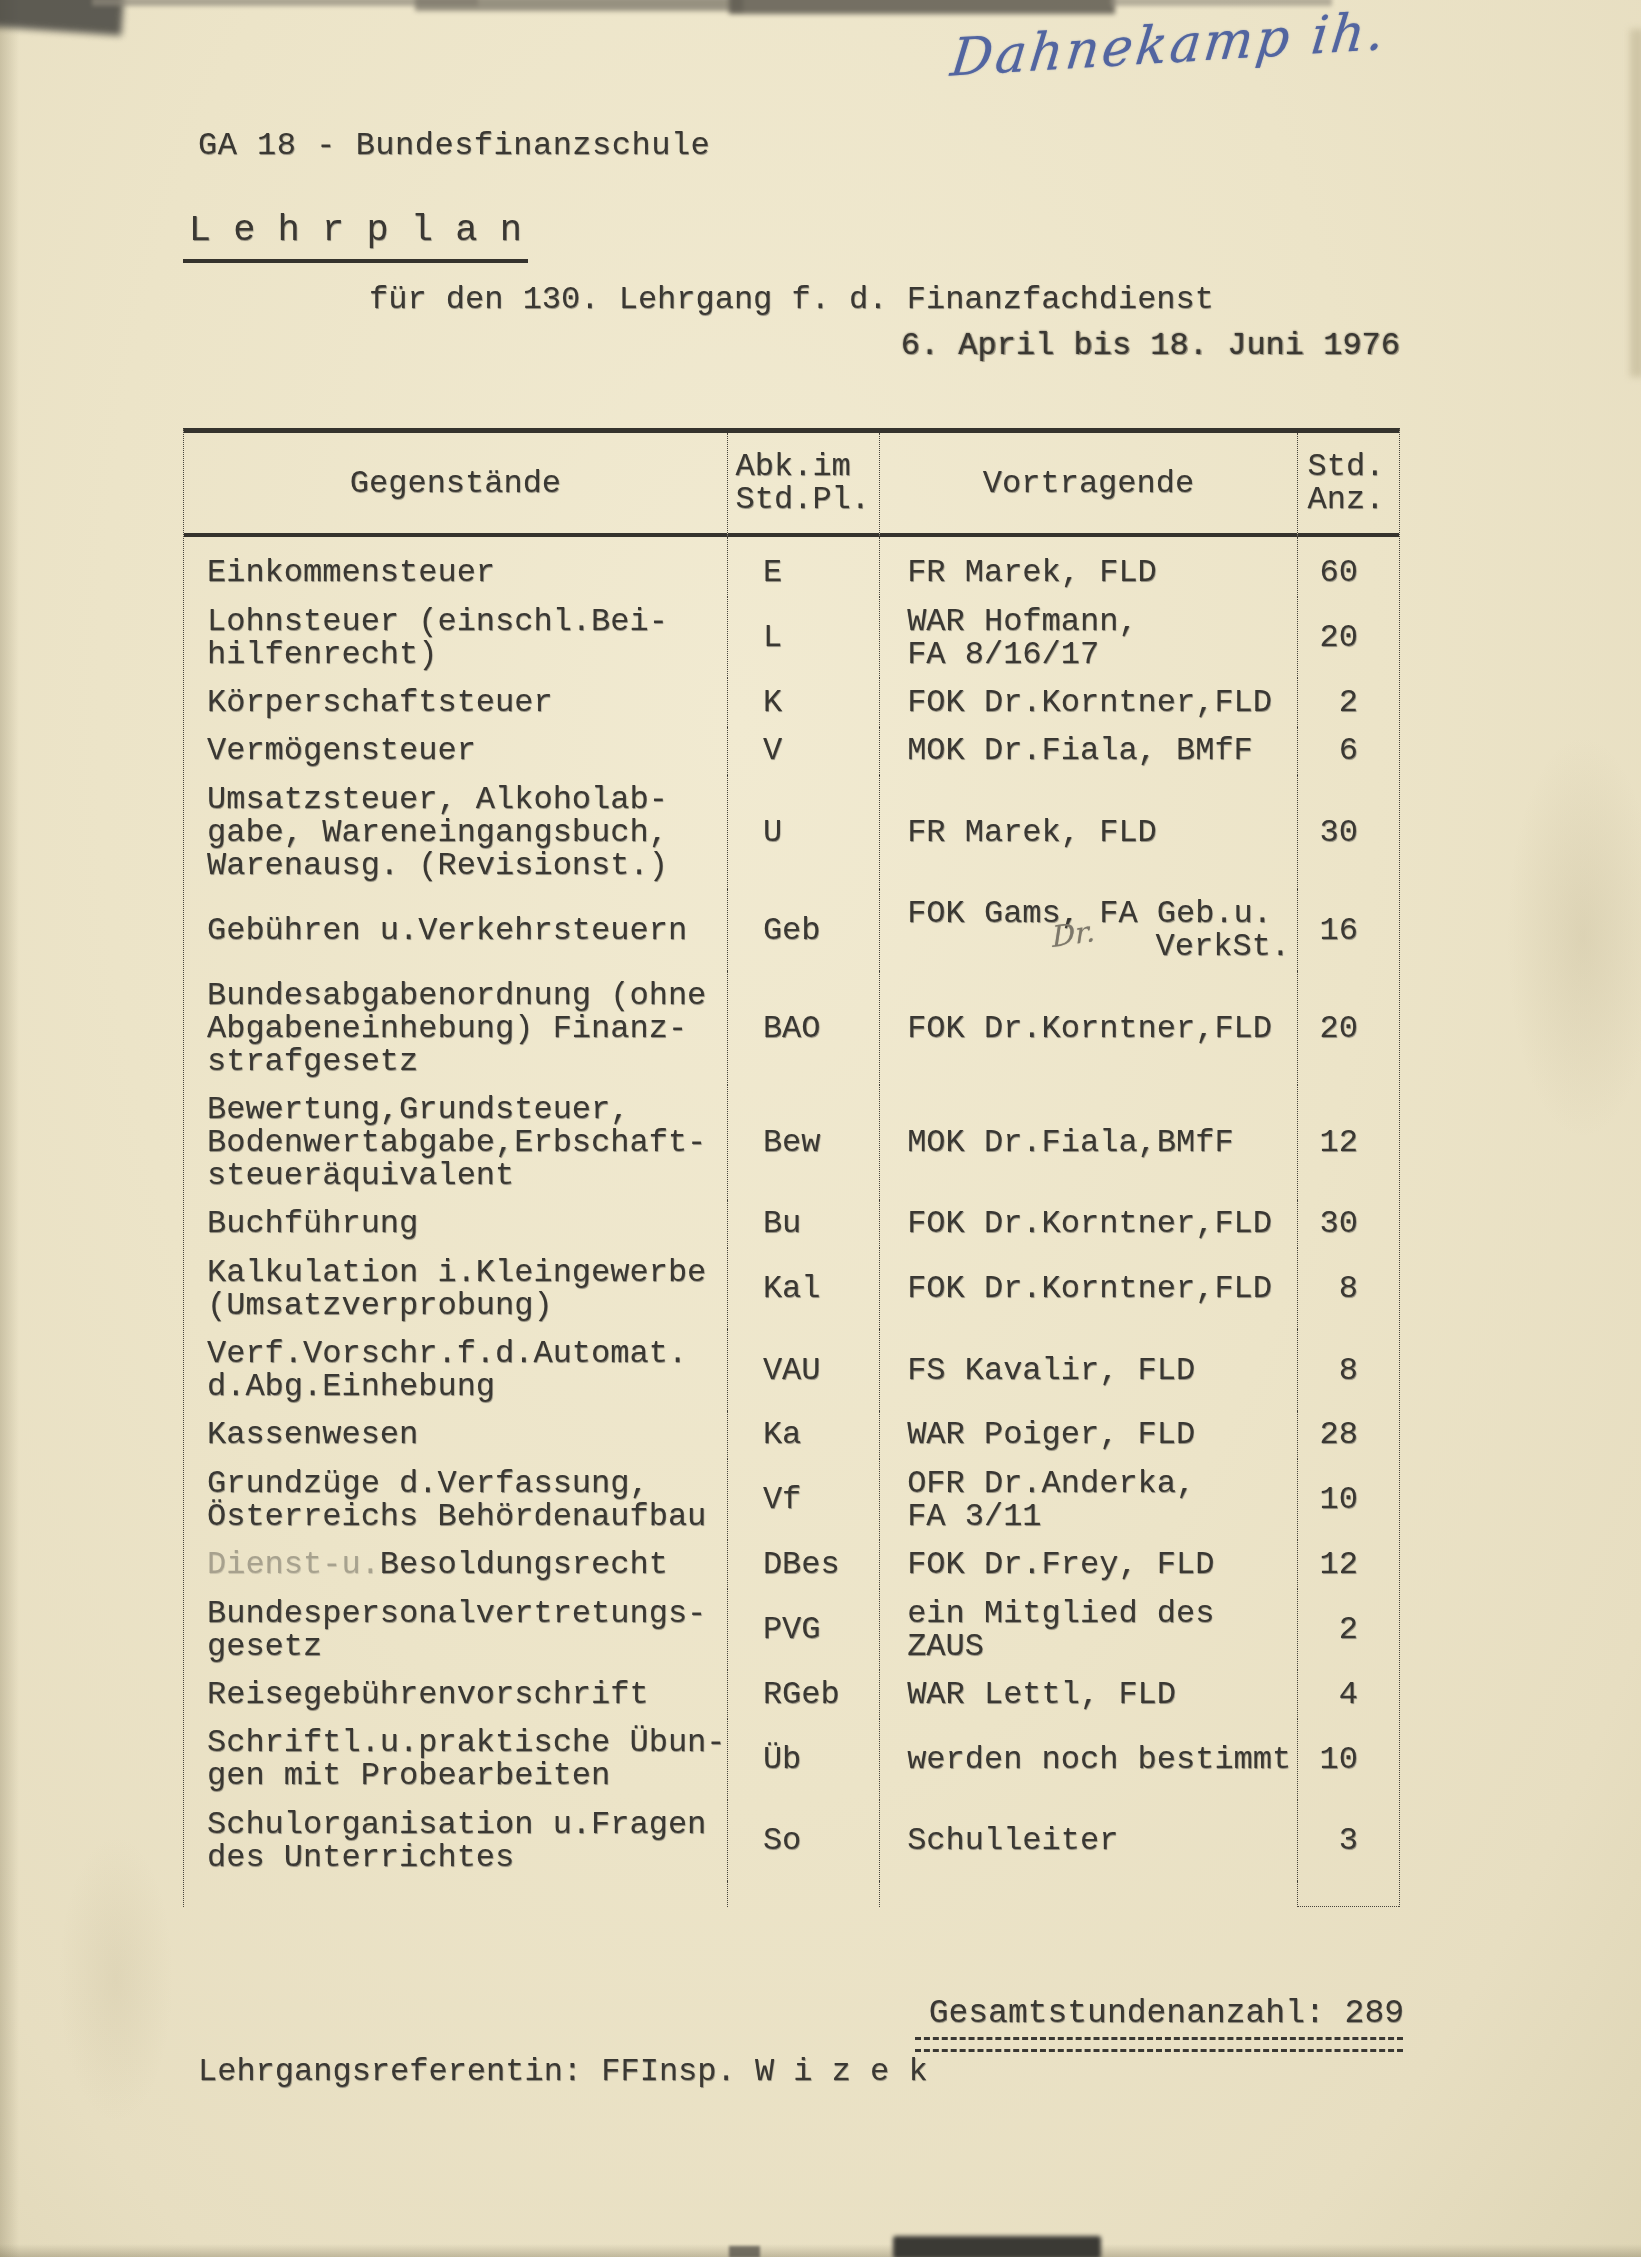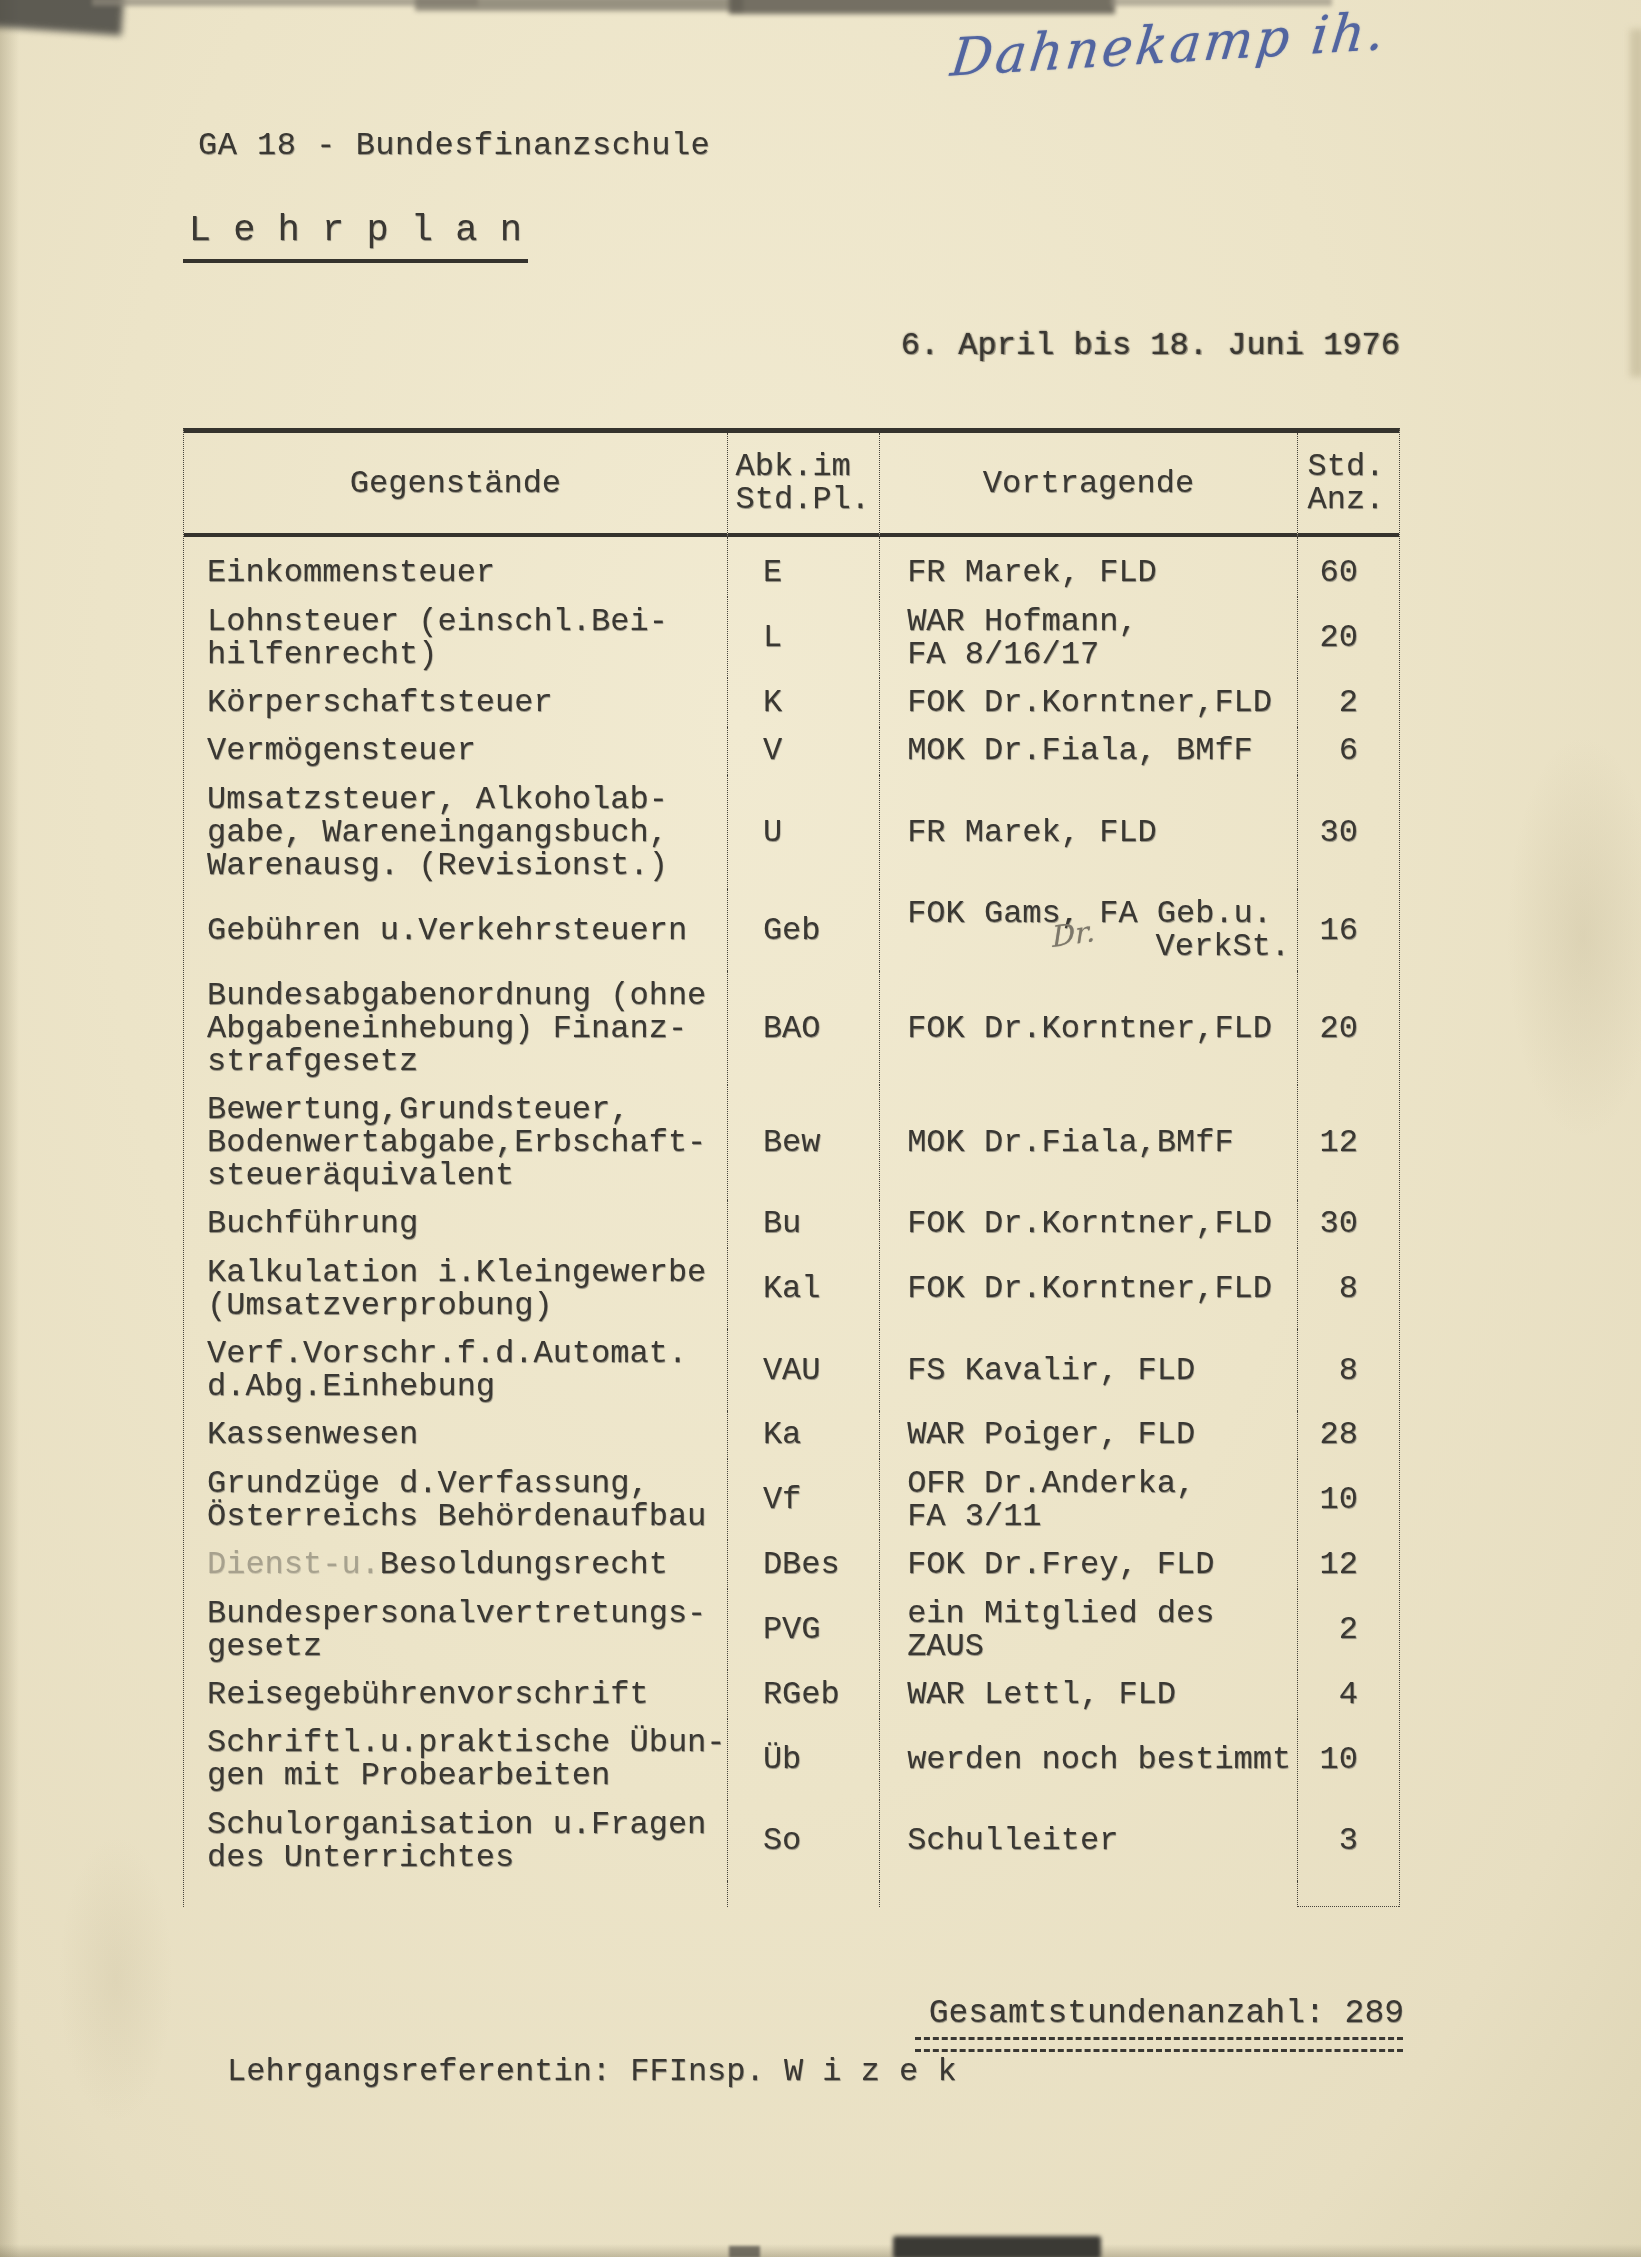--- a/index.html
+++ b/index.html
@@ -90,21 +90,21 @@
   table.plan .line-right { text-align:right; padding-right:5.8px; }
   table.plan span.faint  { opacity:.38; filter:blur(0.6px); }
 
   table.plan tr.spacer td { height:25px; padding:0; }
   table.plan tr.spacer td.col-hours { border-bottom:1.9px dotted #47443c; }
 
   
   .total-line { position:absolute; left:183px; top:1995px; width:1221px; text-align:right; font-size:33px; }
   .total-dash { position:absolute; left:915px; width:488px; border-top:3.9px dashed #3a3833; height:0; }
   .dash1 { top:2037px; } .dash2 { top:2049px; }
-  .footer-line { position:absolute; left:198px; top:2053px; font-size:32px;margin-left:29px; }
+  .footer-line { position:absolute; left:198px; top:2053px; font-size:32px; }
 </style>
 </head>
 <body>
 
 <div class="page">
 
   <div class="artifact a-leftshade"></div>
   <div class="artifact a-bottomshade"></div>
   <div class="artifact a-corner"></div>
   <div class="artifact a-strip1"></div>
@@ -117,20 +117,21 @@
   <div class="artifact a-stain1"></div>
   <div class="artifact a-stain2"></div>
 
   <div class="handwritten-note">Dahnekamp ih.</div>
 
   <div class="ga-line tw">GA 18 - Bundesfinanzschule</div>
 
   <div class="title-row">
     <span class="u tw">L e h r p l a n</span>
   </div>
+  <div class="sub1 tw">für den 130. Lehrgang f. d. Finanzfachdienst</div>
   <div class="sub2">6. April bis 18. Juni 1976</div>
 
   <table class="plan">
     <colgroup>
       <col class="w-subject">
         <col class="w-abbr">
         <col class="w-lect">
         <col class="w-hours">
     </colgroup>
     <thead>

